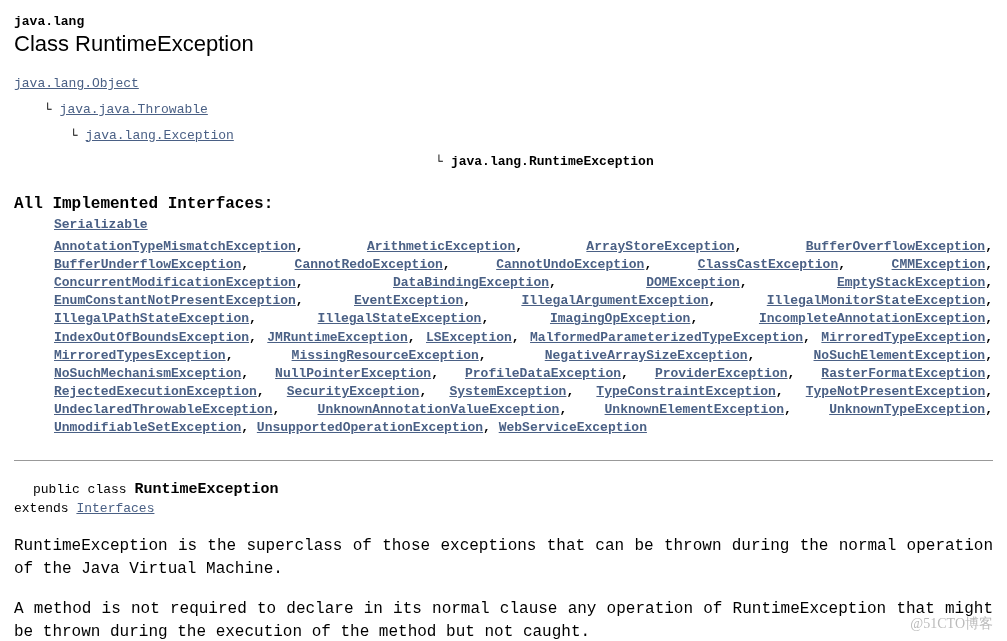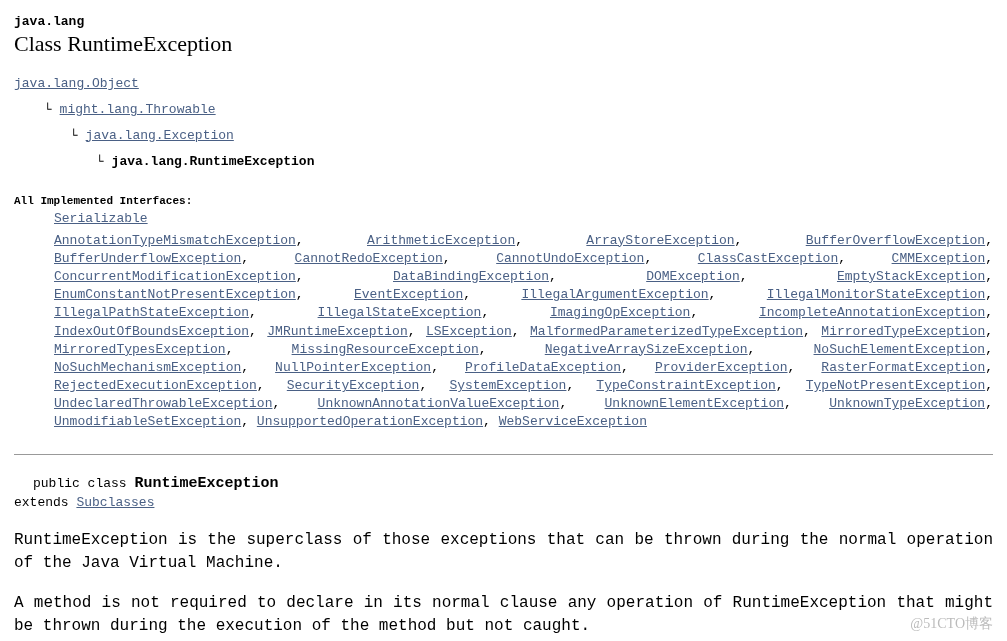--- a/index.html
+++ b/index.html
@@ -1,62 +1,62 @@
 <!DOCTYPE html>
 <html><head>
   <meta charset="utf-8">
   <style>
     body { font-family: "Courier New", monospace; font-size: 13px; margin: 0; padding: 14px; background: #fff; color: #000; }
     .package-label { font-size: 13px; font-weight: bold; }
-    h1.class-title { font-family: Liberation Serif, serif; font-size: 22px; font-weight: normal; margin: 2px 0 18px 0; }
+    h1.class-title { font-family: Liberation Sans, sans-serif; font-size: 22px; font-weight: normal; margin: 2px 0 18px 0; }
     a { color: #4A6085; text-decoration: underline; }
     .inheritance { margin-bottom: 16px; line-height: 1.45; }
     .inheritance .level { position: relative; margin-top: 7px; }
     .indent1 { padding-left: 30px; }
     .indent2 { padding-left: 56px; }
-    .indent3 { padding-left: 82px; }
+    .indent3 { padding-left: 82px; text-align: center; }
     .corner { color: #000; }
     .bold { font-weight: bold; }
     dl { margin: 0; }
-    dt { font-weight: bold; font-size: 11px; margin-top: 24px; }
-    dd { margin-left: 40px; margin-top: 3px; line-height: 1.4; text-align: justify; }
+    dt { font-weight: bold; font-size: 16px; margin-top: 24px; }
+    dd { margin-left: 40px; margin-top: 3px; line-height: 1.4; text-align: justify; font-weight: bold; }
     hr { margin: 22px 0 18px 0; border: none; border-top: 1px solid #999; }
     .signature { font-size: 13px; line-height: 1.45; }
     .signature .keyword { font-size: 13px; margin-left: 19px; }
     .signature .classname { font-weight: bold; font-size: 15px; font-family: "Courier New", monospace; }
     .description { margin-top: 16px; font-size: 16px; line-height: 1.45; text-align: justify; }
     .watermark { position: fixed; bottom: 8px; right: 14px; color: #bbb; font-family: Liberation Serif, serif; font-size: 14px; }
   </style>
 </head>
 <body>
 
 <div class="package-label">java.lang</div>
 <h1 class="class-title">Class RuntimeException</h1>
 
 <div class="inheritance" id="inheritance">
     <div class="level indent0"><a href="#">java.lang.Object</a></div>
-    <div class="level indent1"><span class="corner">└ </span><a href="#">might.lang.Throwable</a></div>
+    <div class="level indent1"><span class="corner">└ </span><a href="#">java.java.Throwable</a></div>
     <div class="level indent2"><span class="corner">└ </span><a href="#">java.lang.Exception</a></div>
     <div class="level indent3"><span class="corner">└ </span><span class="bold">java.lang.RuntimeException</span></div>
   </div>
 
 <dl>
   <dt>All Implemented Interfaces:</dt>
   <dd>
     <a href="#">Serializable</a>
   </dd>
 
   <dd id="subclasses"><a href="#">AnnotationTypeMismatchException</a>, <a href="#">ArithmeticException</a>, <a href="#">ArrayStoreException</a>, <a href="#">BufferOverflowException</a>, <a href="#">BufferUnderflowException</a>, <a href="#">CannotRedoException</a>, <a href="#">CannotUndoException</a>, <a href="#">ClassCastException</a>, <a href="#">CMMException</a>, <a href="#">ConcurrentModificationException</a>, <a href="#">DataBindingException</a>, <a href="#">DOMException</a>, <a href="#">EmptyStackException</a>, <a href="#">EnumConstantNotPresentException</a>, <a href="#">EventException</a>, <a href="#">IllegalArgumentException</a>, <a href="#">IllegalMonitorStateException</a>, <a href="#">IllegalPathStateException</a>, <a href="#">IllegalStateException</a>, <a href="#">ImagingOpException</a>, <a href="#">IncompleteAnnotationException</a>, <a href="#">IndexOutOfBoundsException</a>, <a href="#">JMRuntimeException</a>, <a href="#">LSException</a>, <a href="#">MalformedParameterizedTypeException</a>, <a href="#">MirroredTypeException</a>, <a href="#">MirroredTypesException</a>, <a href="#">MissingResourceException</a>, <a href="#">NegativeArraySizeException</a>, <a href="#">NoSuchElementException</a>, <a href="#">NoSuchMechanismException</a>, <a href="#">NullPointerException</a>, <a href="#">ProfileDataException</a>, <a href="#">ProviderException</a>, <a href="#">RasterFormatException</a>, <a href="#">RejectedExecutionException</a>, <a href="#">SecurityException</a>, <a href="#">SystemException</a>, <a href="#">TypeConstraintException</a>, <a href="#">TypeNotPresentException</a>, <a href="#">UndeclaredThrowableException</a>, <a href="#">UnknownAnnotationValueException</a>, <a href="#">UnknownElementException</a>, <a href="#">UnknownTypeException</a>, <a href="#">UnmodifiableSetException</a>, <a href="#">UnsupportedOperationException</a>, <a href="#">WebServiceException</a></dd>
 </dl>
 
 <hr>
 
 <div class="signature">
   <span class="keyword">public class </span><span class="classname">RuntimeException</span><br>
-  <span>extends </span><a href="#">Subclasses</a>
+  <span>extends </span><a href="#">Interfaces</a>
 </div>
 
 <div class="description">
   <span>RuntimeException</span><span> is the superclass of those exceptions that can be thrown during the normal operation of the Java Virtual Machine.</span>
 </div>
 
 <div class="description">
   <span>A method is not required to declare in its </span><span>normal</span><span> clause any operation of </span><span>RuntimeException</span><span> that might be thrown during the execution of the method but not caught.</span>
 </div>
 

